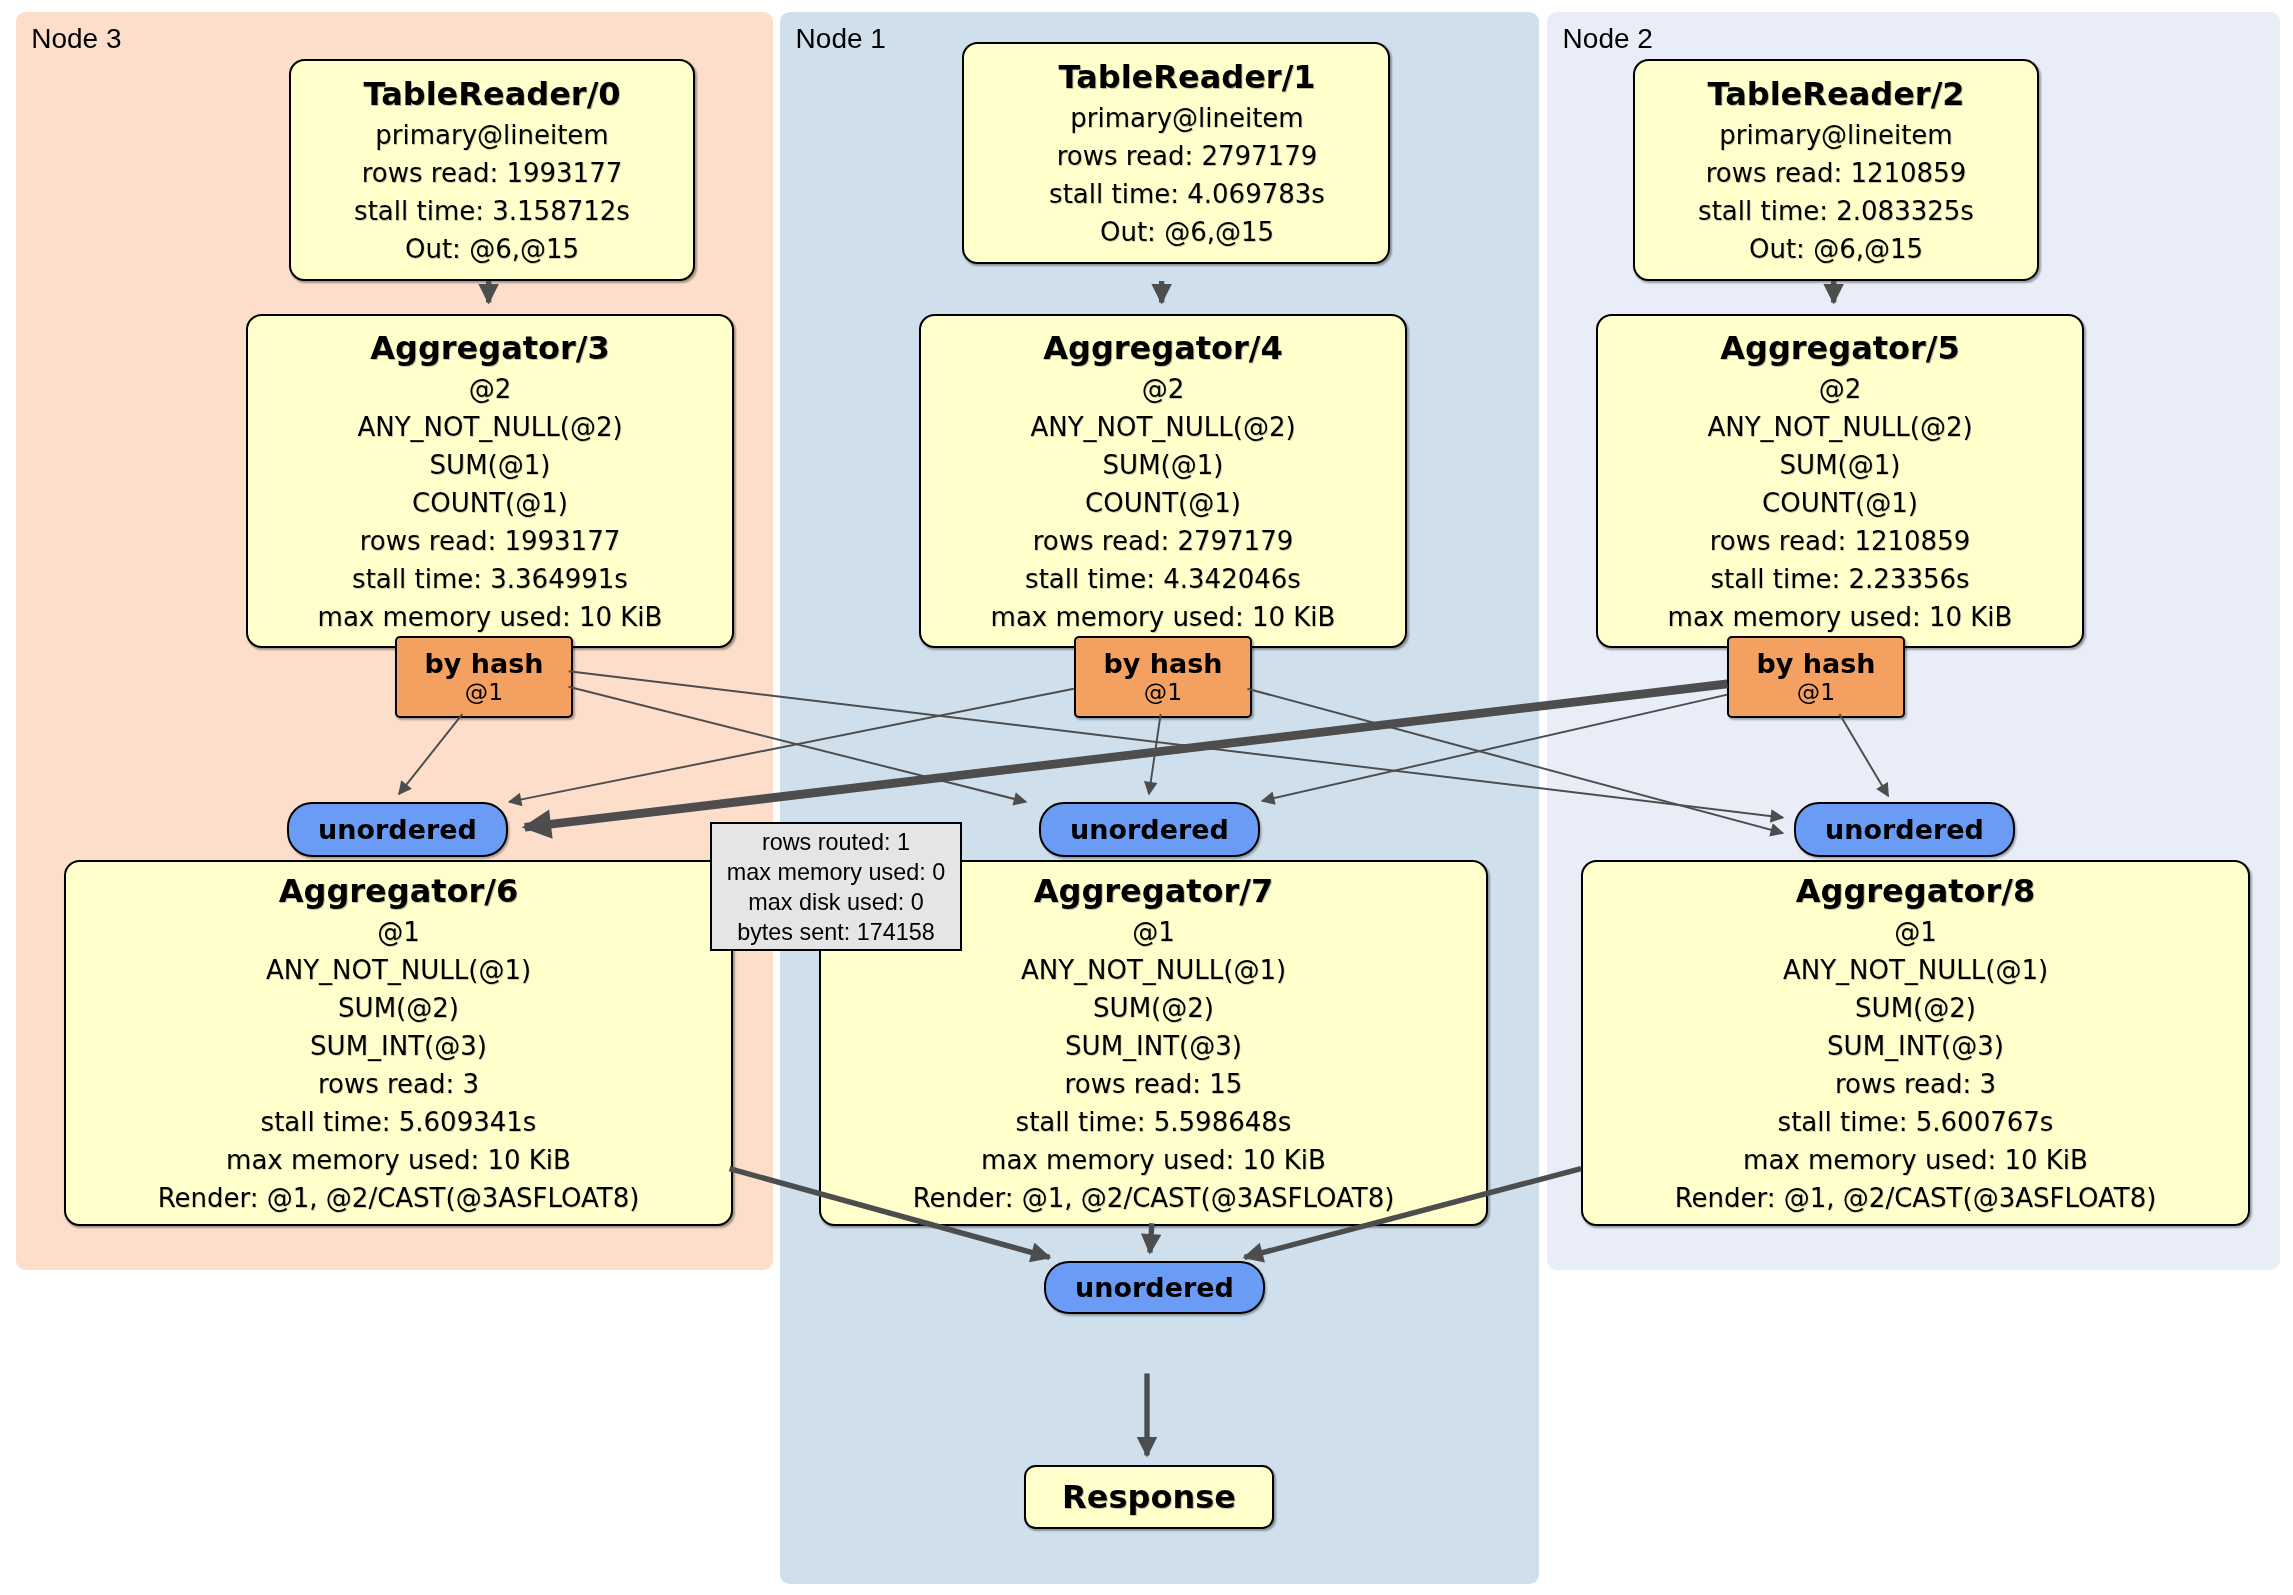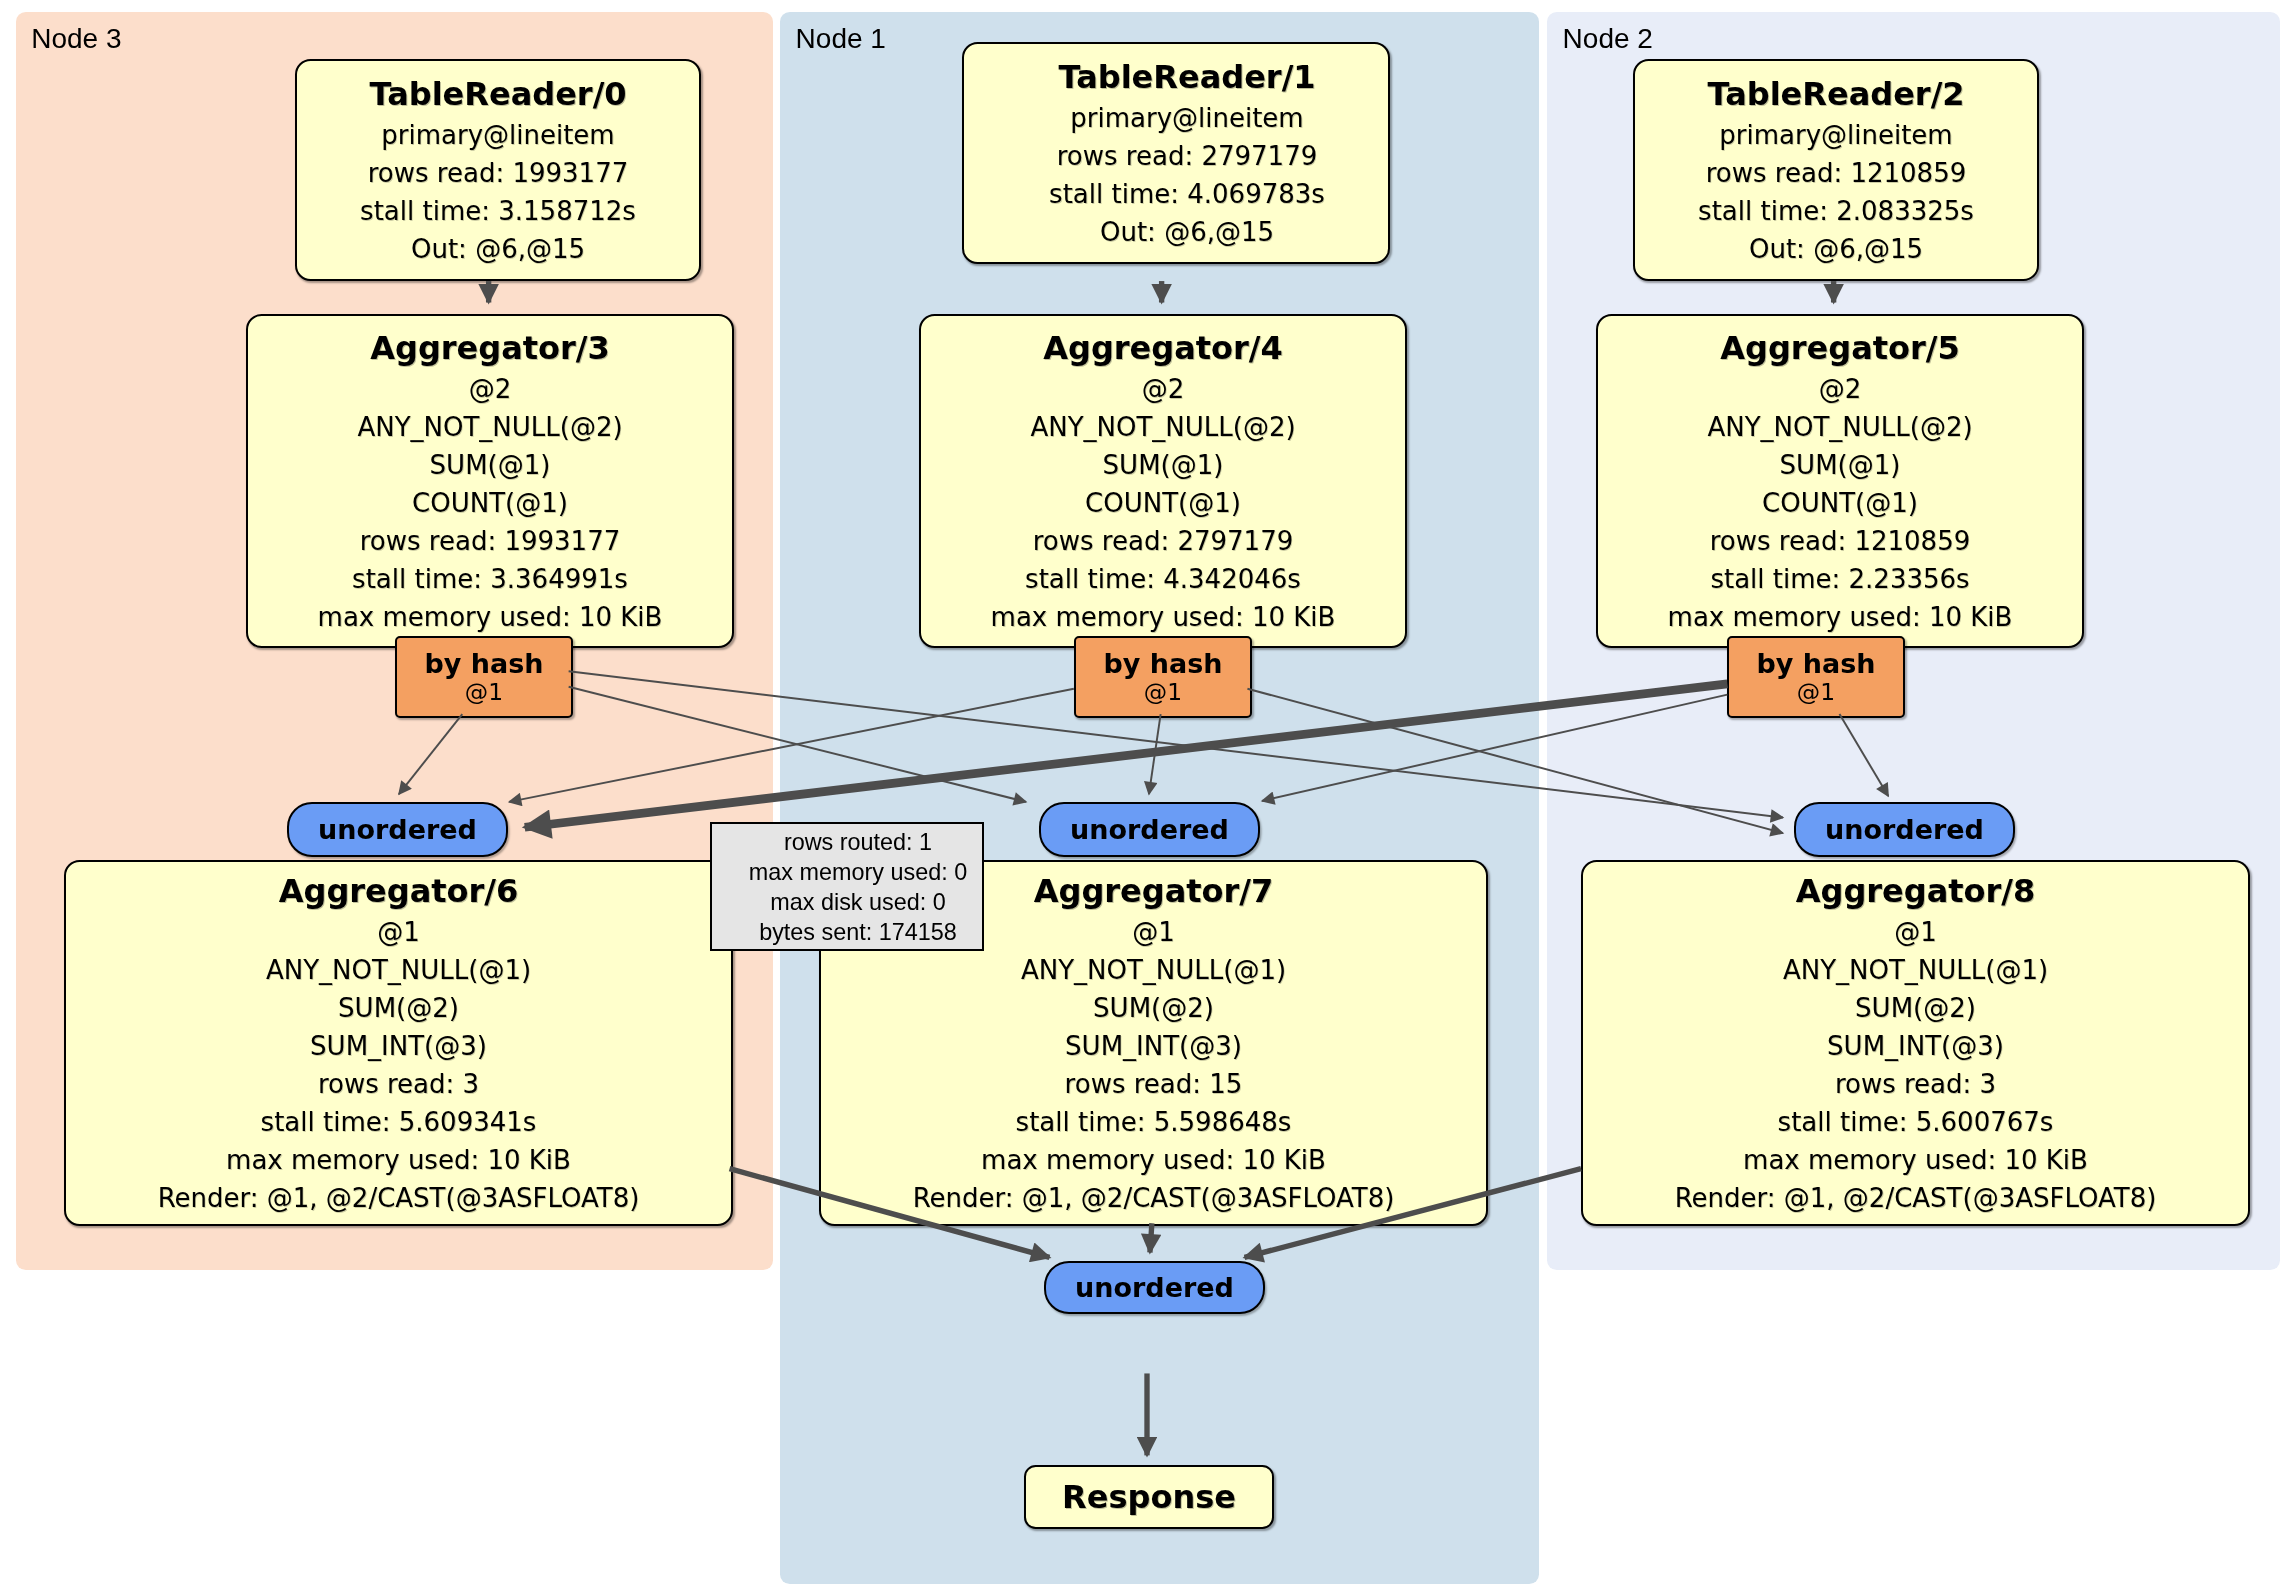--- a/index.html
+++ b/index.html
@@ -32,21 +32,21 @@
   .router-label{font-size:27px;font-weight:bold;line-height:31px;}
   .router-sub{font-size:23.4px;line-height:27px;}
   .sync{position:absolute;z-index:5;width:217px;height:51px;background:var(--sync-fill);
     border:2.4px solid #000;border-radius:25px;display:flex;align-items:center;justify-content:center;
     box-shadow:1.5px 2px 2px rgba(0,0,0,0.3);}
   .sync-label{font-size:27px;font-weight:bold;}
   .smallbox{border-radius:11.7px;}
   .tooltip{position:absolute;z-index:9;left:710px;top:822px;width:248px;height:125px;
     background:var(--tooltip-fill);border:2px solid #000;display:flex;flex-direction:column;
     align-items:center;justify-content:center;text-align:center;
-    font:23.4px/30px "Liberation Sans",sans-serif;color:#000;padding-left:22px;}
+    font:23.4px/30px "Liberation Sans",sans-serif;color:#000;}
 </style>
 </head>
 <body>
 
 <div class="canvas">
 
   <div class="region" id="region-node3">
     <div class="region-label">Node 3</div>
   </div>
   <div class="region" id="region-node1">
@@ -81,21 +81,21 @@
     <path class="e-xl" d="M1771,701 L538,848" marker-end="url(#ah-x)"></path>
     <path class="e-thin" d="M1771,712 L1294,821" marker-end="url(#ah-s)"></path>
     <path class="e-thin" d="M1886,732 L1936,816" marker-end="url(#ah-s)"></path>
 
     <path class="e-thick" d="M748,1198 L1076,1289" marker-end="url(#ah-m)"></path>
     <path class="e-thick" d="M1181,1254 L1179,1284" marker-end="url(#ah-m)"></path>
     <path class="e-thick" d="M1621,1198 L1276,1289" marker-end="url(#ah-m)"></path>
     <path class="e-thick" d="M1176,1408 L1176,1492" marker-end="url(#ah-m)"></path>
   </svg>
 
-  <div class="pbox" style="left:289px;top:59px;width:402px;height:218px;margin-left:6px;">
+  <div class="pbox" style="left:289px;top:59px;width:402px;height:218px;">
     <div class="ptitle">TableReader/0</div>
     <div class="pline">primary@lineitem</div>
     <div class="pline">rows read: 1993177</div>
     <div class="pline">stall time: 3.158712s</div>
     <div class="pline">Out: @6,@15</div>
   </div>
   <div class="pbox" style="left:962px;top:42px;width:402px;height:218px;padding-left:22px;">
     <div class="ptitle">TableReader/1</div>
     <div class="pline">primary@lineitem</div>
     <div class="pline">rows read: 2797179</div>

